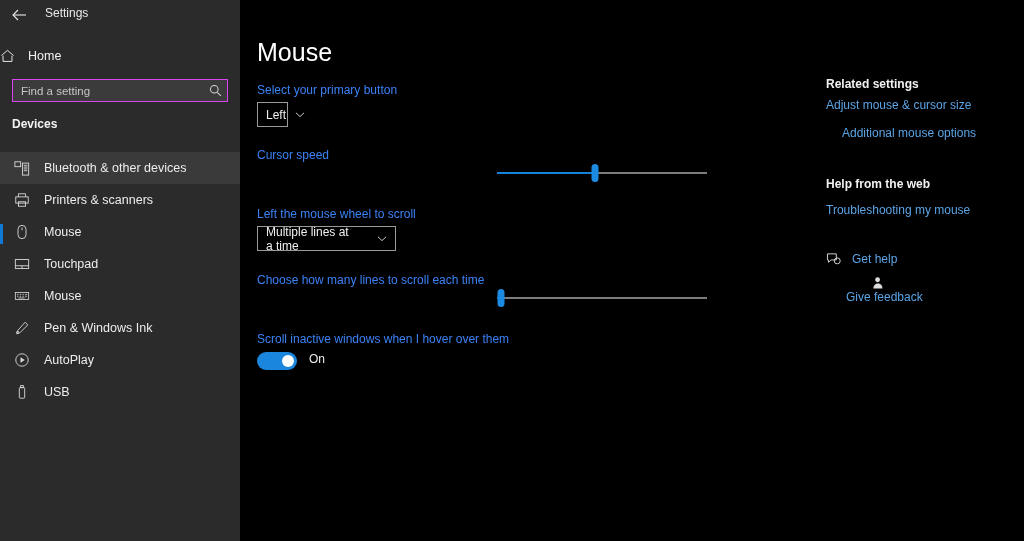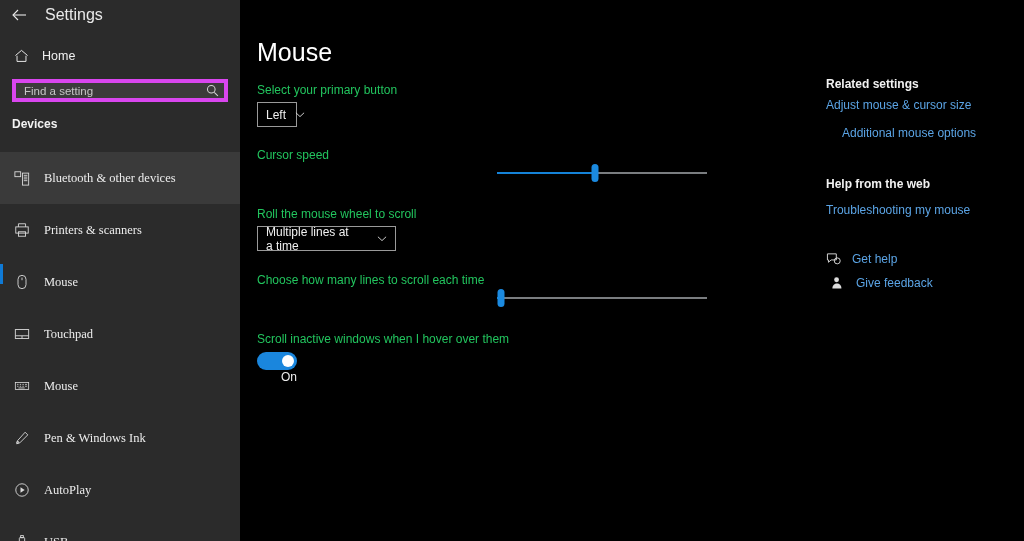--- a/index.html
+++ b/index.html
@@ -38,35 +38,35 @@
   }
   .back-btn {
     position: absolute; left: 6px; top: 2px;
     width: 26px; height: 26px;
     display: flex; align-items: center; justify-content: center;
     color: #e9e9e9;
   }
   .back-btn svg { display: block; }
   .settings-title {
     position: absolute; left: 45px; top: 6px;
-    font-size: 16px; color: #e9e9e9;
+    font-size: 12px; color: #e9e9e9;
   }
 
   .home-row {
     position: absolute; left: 0; top: 44px; width: 240px; height: 24px;
-    display: flex; align-items: center; padding-left: 14px;
+    display: flex; align-items: center; 
   }
   .home-row .ico { width: 22px; color: #e8e8e8; display: flex; align-items: center; }
   .home-row .lbl { font-size: 12.5px; color: #f0f0f0; margin-left: 6px; }
 
   .search-wrap {
     position: absolute; left: 12px; top: 79px;
     width: 216px; height: 23px;
     background: #3b3b3b;
-    border: 4px solid #d946ef;
+    border: 1px solid #d946ef;
     display: flex; align-items: center;
   }
   .search-wrap input {
     flex: 1; height: 100%;
     background: transparent; border: none; outline: none;
     color: #cfcfcf; font-size: 11.5px;
     font-family: "Liberation Sans", sans-serif;
     padding-left: 8px;
   }
   .search-wrap input::placeholder { color: #c6c6c6; }
@@ -76,25 +76,24 @@
   }
 
   .group-label {
     position: absolute; left: 12px; top: 117px;
     font-size: 12px; font-weight: bold; color: #f2f2f2;
   }
 
   .navlist { position: absolute; left: 0; top: 152px; width: 240px; }
   .nav-item {
     position: relative;
-    height: 52px; width: 240px;
+    height: 32px; width: 240px;
     display: flex; align-items: center;
     padding-left: 14px;
     color: #e6e6e6;
-    font-family: Liberation Serif, serif;
   }
   .nav-item .ico {
     width: 24px; height: 20px;
     display: flex; align-items: center; justify-content: flex-start;
     color: #dcdcdc;
   }
   .nav-item .lbl {
     font-size: 12.5px; color: #ededed; margin-left: 6px; white-space: nowrap;
   }
   .nav-item.hover { background: #3a3a3a; }
@@ -118,35 +117,35 @@
   .main {
     position: absolute; left: 240px; top: 0;
     width: 784px; height: 541px;
     background: #000000;
   }
   .page-title {
     position: absolute; left: 17px; top: 38px;
     font-size: 25px; color: #ffffff; font-weight: normal;
   }
   .field-label {
-    font-size: 12px; color: #22c55e; text-align: right;
+    font-size: 12px; color: #3b82f6; text-align: right;
   }
 
   .lbl-primary { position: absolute; left: 17px; top: 83px; }
   .dropdown {
     position: absolute;
     height: 25px;
     background: #000000;
     border: 1px solid #9a9a9a;
     display: flex; align-items: center;
     padding: 0 8px;
     color: #f0f0f0; font-size: 12px;
   }
   .dropdown .chev { margin-left: 9px; display: flex; align-items: center; color: #e0e0e0; }
-  .dd-primary { left: 17px; top: 102px; width: 40px; }
+  .dd-primary { left: 17px; top: 102px; width: 31px; }
   .dd-scroll  { left: 17px; top: 226px; width: 139px; gap: 16px; }
 
   .lbl-cursor { position: absolute; left: 17px; top: 148px; }
   .lbl-wheel  { position: absolute; left: 17px; top: 207px; }
   .lbl-lines  { position: absolute; left: 17px; top: 273px; }
   .lbl-inactive { position: absolute; left: 17px; top: 332px; }
 
   .slider { position: absolute; height: 22px; width: 212px; }
   .slider .track {
     position: absolute; left: 2px; top: 10px; width: 210px; height: 2px;
@@ -160,21 +159,21 @@
     position: absolute; top: 2px;
     width: 7px; height: 18px; border-radius: 4px;
     background: #1b8ae0;
     transform: translateX(-3.5px);
   }
   .sl-cursor { left: 255px; top: 162px; }
   .sl-lines  { left: 255px; top: 287px; }
 
   .toggle-row {
     position: absolute; left: 17px; top: 352px;
-    display: flex; align-items: flex-end; flex-direction: column;
+    display: flex; align-items: flex-start;
   }
   .toggle {
     width: 40px; height: 18px; border-radius: 9px;
     background: #1a86dd; position: relative;
   }
   .toggle .knob {
     position: absolute; right: 3px; top: 3px;
     width: 12px; height: 12px; border-radius: 50%;
     background: #ffffff;
   }
@@ -197,21 +196,21 @@
 
   .rp-icon-row {
     position: absolute; display: flex; align-items: center;
   }
   .rp-icon-row .ico {
     width: 22px; display: flex; align-items: center; justify-content: flex-start;
     color: #dddddd;
   }
   .rp-icon-row .lbl { font-size: 12px; color: #5ba4e5; margin-left: 4px; }
   .rp-gethelp { top: 252px; left: 0; justify-content: space-between; }
-  .rp-feedback { top: 276px; left: 4px; }
+  .rp-feedback { top: 276px; left: 16px; flex-direction: column; }
 </style>
 </head>
 <body>
 
 <div id="app">
 
   <div class="top-strip">
     <div class="track"></div>
     <div class="fill"></div>
   </div>
@@ -370,21 +369,21 @@
       </span>
     </div>
 
     <div class="field-label lbl-cursor">Cursor speed</div>
     <div class="slider sl-cursor">
       <div class="track"></div>
       <div class="fill" style="width:98px;"></div>
       <div class="thumb" style="left:100px;"></div>
     </div>
 
-    <div class="field-label lbl-wheel">Roll the mouse wheel to scroll</div>
+    <div class="field-label lbl-wheel">Left the mouse wheel to scroll</div>
     <div class="dropdown dd-scroll">
       <span>Multiple lines at a time</span>
       <span class="chev">
         <svg width="10" height="7" viewBox="0 0 11 7" fill="none" stroke="currentColor" stroke-width="1">
           <path d="M1 1.6 L5.5 5.8 L10 1.6"></path>
         </svg>
       </span>
     </div>
 
     <div class="field-label lbl-lines">Choose how many lines to scroll each time</div>

